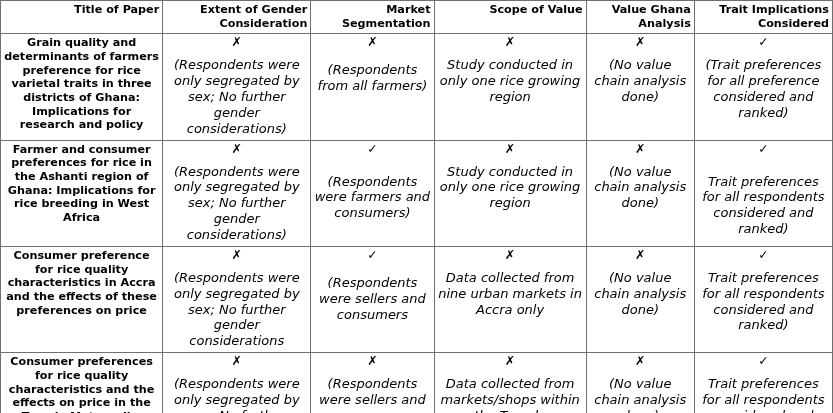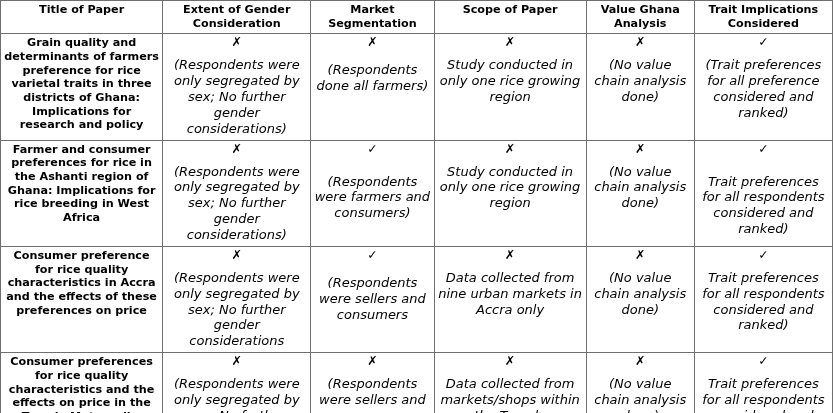--- a/index.html
+++ b/index.html
@@ -21,21 +21,21 @@
   }
   #comparison-table td,
   #comparison-table th {
     border: 1px solid #6f6f6f;
     vertical-align: top;
     padding: 2px 3px 3px 3px;
     font-size: 11.2px;
     line-height: 1.22;
   }
   thead th {
-    text-align: center;
+    text-align: right;
     font-weight: bold;
     font-size: 11.3px;
     height: 26px;
     vertical-align: top;
     padding-top: 3px;
   }
   .col-title  { width: 162px; }
   .col-gender { width: 148px; }
   .col-market { width: 123px; }
   .col-scope  { width: 152px; }
@@ -84,35 +84,35 @@
       <col class="col-market">
     <col class="col-scope">
       <col class="col-vca">
       <col class="col-trait">
   </colgroup>
   <thead>
     <tr>
       <th>Title of Paper</th>
       <th>Extent of Gender Consideration</th>
       <th>Market Segmentation</th>
-      <th>Scope of Paper</th>
+      <th>Scope of Value</th>
       <th>Value Ghana Analysis</th>
       <th>Trait Implications Considered</th>
     </tr>
   </thead>
   <tbody>
     <tr class="r1">
       <td class="title-cell">Grain quality and determinants of farmers preference for rice varietal traits in three districts of Ghana: Implications for research and policy</td>
       <td class="data-cell">
         <span class="mark">✗</span>
         <span class="note gap-sm">(Respondents were only segregated by sex; No further gender considerations)</span>
       </td>
       <td class="data-cell">
         <span class="mark">✗</span>
-        <span class="note gap-md">(Respondents done all farmers)</span>
+        <span class="note gap-md">(Respondents from all farmers)</span>
       </td>
       <td class="data-cell">
         <span class="mark">✗</span>
         <span class="note gap-sm">Study conducted in only one rice growing region</span>
       </td>
       <td class="data-cell">
         <span class="mark">✗</span>
         <span class="note gap-sm">(No value chain analysis done)</span>
       </td>
       <td class="data-cell">

